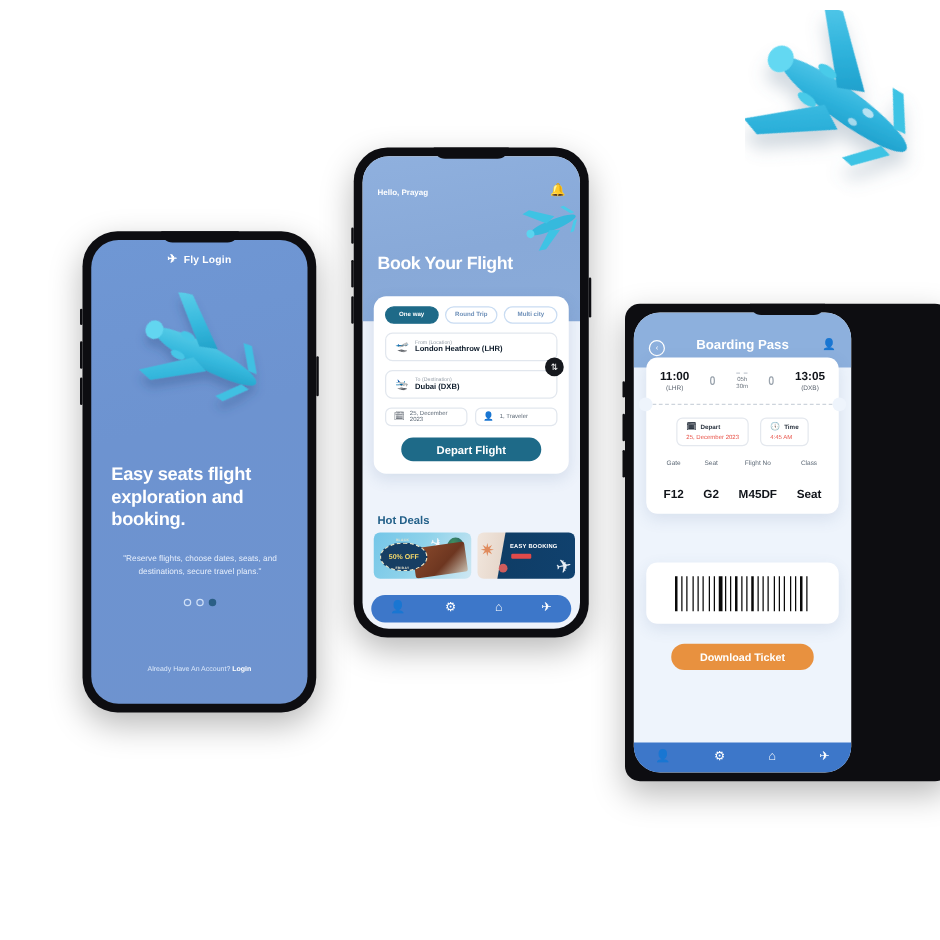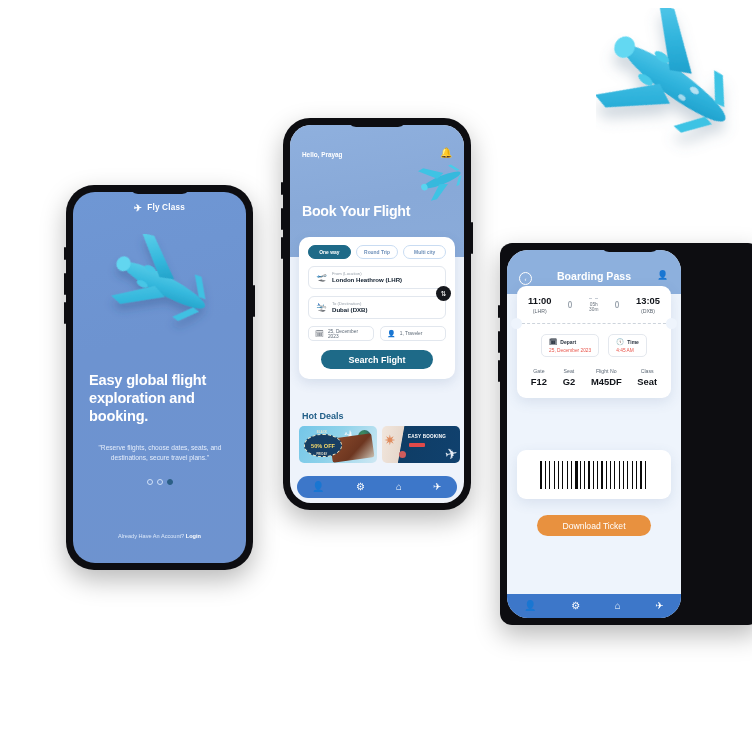--- a/index.html
+++ b/index.html
@@ -121,28 +121,28 @@
            border-radius:50%;background:#eef4fc;}
   .p3-perf::before{left:-6px;} .p3-perf::after{right:-6px;}
   .p3-boxes{display:flex;gap:9px;justify-content:center;margin-top:10px;}
   .p3-box{border:1px solid #e4e8ee;border-radius:5px;padding:3.5px 7px;box-sizing:border-box;}
   .p3-box .hd{display:flex;align-items:center;gap:3px;font-size:5px;color:#2b3440;font-weight:bold;}
   .p3-box .hd .bi{font-size:6.5px;line-height:1;color:#2b3440;}
   .p3-box .vv{font-size:4.8px;color:#e8544a;margin-top:2.5px;}
   .p3-grid{display:flex;justify-content:space-around;margin-top:11px;padding:0 6px 11px;}
   .p3-grid .cell{text-align:center;}
   .p3-grid .k{font-size:5.2px;color:#5e6a77;}
-  .p3-grid .v{font-size:9.4px;font-weight:bold;color:#11141a;margin-top:2px;}
+  .p3-grid .v{font-size:9.4px;font-weight:bold;color:#11141a;margin-top:15px;}
   .p3-bcwrap{position:absolute;left:10px;top:200px;width:154px;height:49px;background:#fff;
              border-radius:9px;box-shadow:0 4px 13px rgba(60,90,140,.12);
              display:flex;align-items:center;justify-content:center;}
   .p3-bc{width:108px;height:28px;display:flex;gap:1px;align-items:stretch;}
   .p3-bc i{display:block;background:#0a0a0a;}
   .p3-dl{position:absolute;left:30px;top:265px;width:114px;height:21px;border-radius:11px;background:#e8913f;
-         color:#fff;font-size:8.6px;font-weight:normal;display:flex;align-items:center;justify-content:center;cursor:pointer;}
+         color:#fff;font-size:8.6px;font-weight:bold;display:flex;align-items:center;justify-content:center;cursor:pointer;}
   .p3-nav{position:absolute;left:0;bottom:0;width:174px;height:24px;background:#3d77c9;
           display:flex;align-items:center;justify-content:space-around;}
   .p3-nav span{color:#fff;font-size:10px;line-height:1;cursor:pointer;}
 
   
   #bigplane{position:absolute;left:596px;top:8px;width:156px;height:160px;}
 </style>
 </head>
 <body>
 
@@ -151,21 +151,21 @@
   <div class="phone" id="phone1">
     <div class="btn-l1" style="left:-2px;top:62px;width:2px;height:13px;"></div>
     <div class="btn-l2" style="left:-2px;top:88px;width:2px;height:22px;"></div>
     <div class="btn-l3" style="left:-2px;top:117px;width:2px;height:22px;"></div>
     <div class="btn-r1" style="right:-2px;top:100px;width:2px;height:32px;"></div>
     <div class="notch"></div>
     <div class="screen">
 
       <div class="p1-logo">
         <span class="pl">✈</span>
-        <span>Fly Class</span>
+        <span>Fly Login</span>
       </div>
 
       <svg class="p1-plane" viewBox="0 0 128 108">
         <defs>
           <linearGradient id="pg1" x1="0" y1="0" x2="1" y2="1">
             <stop offset="0" stop-color="#5fd0ea"></stop>
               <stop offset="55%" stop-color="#35b8dd"></stop>
               <stop offset="100%" stop-color="#1f9ec6"></stop>
           </linearGradient>
           <filter id="sh1" x="-30%" y="-30%" width="180%" height="180%">
@@ -177,21 +177,21 @@
           <path d="M54 47 L18 16 L30 13 L68 42 Z" fill="url(#pg1)"></path>
           <path d="M54 57 L20 86 L32 89 L68 62 Z" fill="url(#pg1)"></path>
           <path d="M98 46 L84 28 L91 27 L105 45 Z" fill="#3fc0e2"></path>
           <path d="M98 58 L84 76 L91 77 L105 59 Z" fill="#3fc0e2"></path>
           <ellipse cx="42" cy="44" rx="6" ry="3" fill="#46c6e6"></ellipse>
           <ellipse cx="42" cy="61" rx="6" ry="3" fill="#46c6e6"></ellipse>
           <ellipse cx="16" cy="52" rx="7" ry="7.5" fill="#62d6f0"></ellipse>
         </g>
       </svg>
 
-      <div class="p1-head">Easy global flight exploration and booking.</div>
+      <div class="p1-head">Easy seats flight exploration and booking.</div>
       <div class="p1-sub">"Reserve flights, choose dates, seats, and destinations, secure travel plans."</div>
 
       <div class="p1-dots">
         <i></i>
         <i></i>
         <i class="on"></i>
       </div>
 
 
       <div class="p1-login">
@@ -252,21 +252,21 @@
           <div class="p2-pill">
             <span class="gi">🗓</span>
             <span>25, December 2023</span>
           </div>
           <div class="p2-pill">
             <span class="gi">👤</span>
             <span>1, Traveler</span>
           </div>
         </div>
 
-        <div class="p2-search">Search Flight</div>
+        <div class="p2-search">Depart Flight</div>
       </div>
 
       <div class="p2-deals-t">Hot Deals</div>
       <div class="p2-deals">
         <div class="deal d1">
           <div class="pl2">✈</div>
           <div class="globe"></div>
           <div class="paper"></div>
           <div class="badge">50% OFF</div>
           <div class="bt">BLACK</div>

